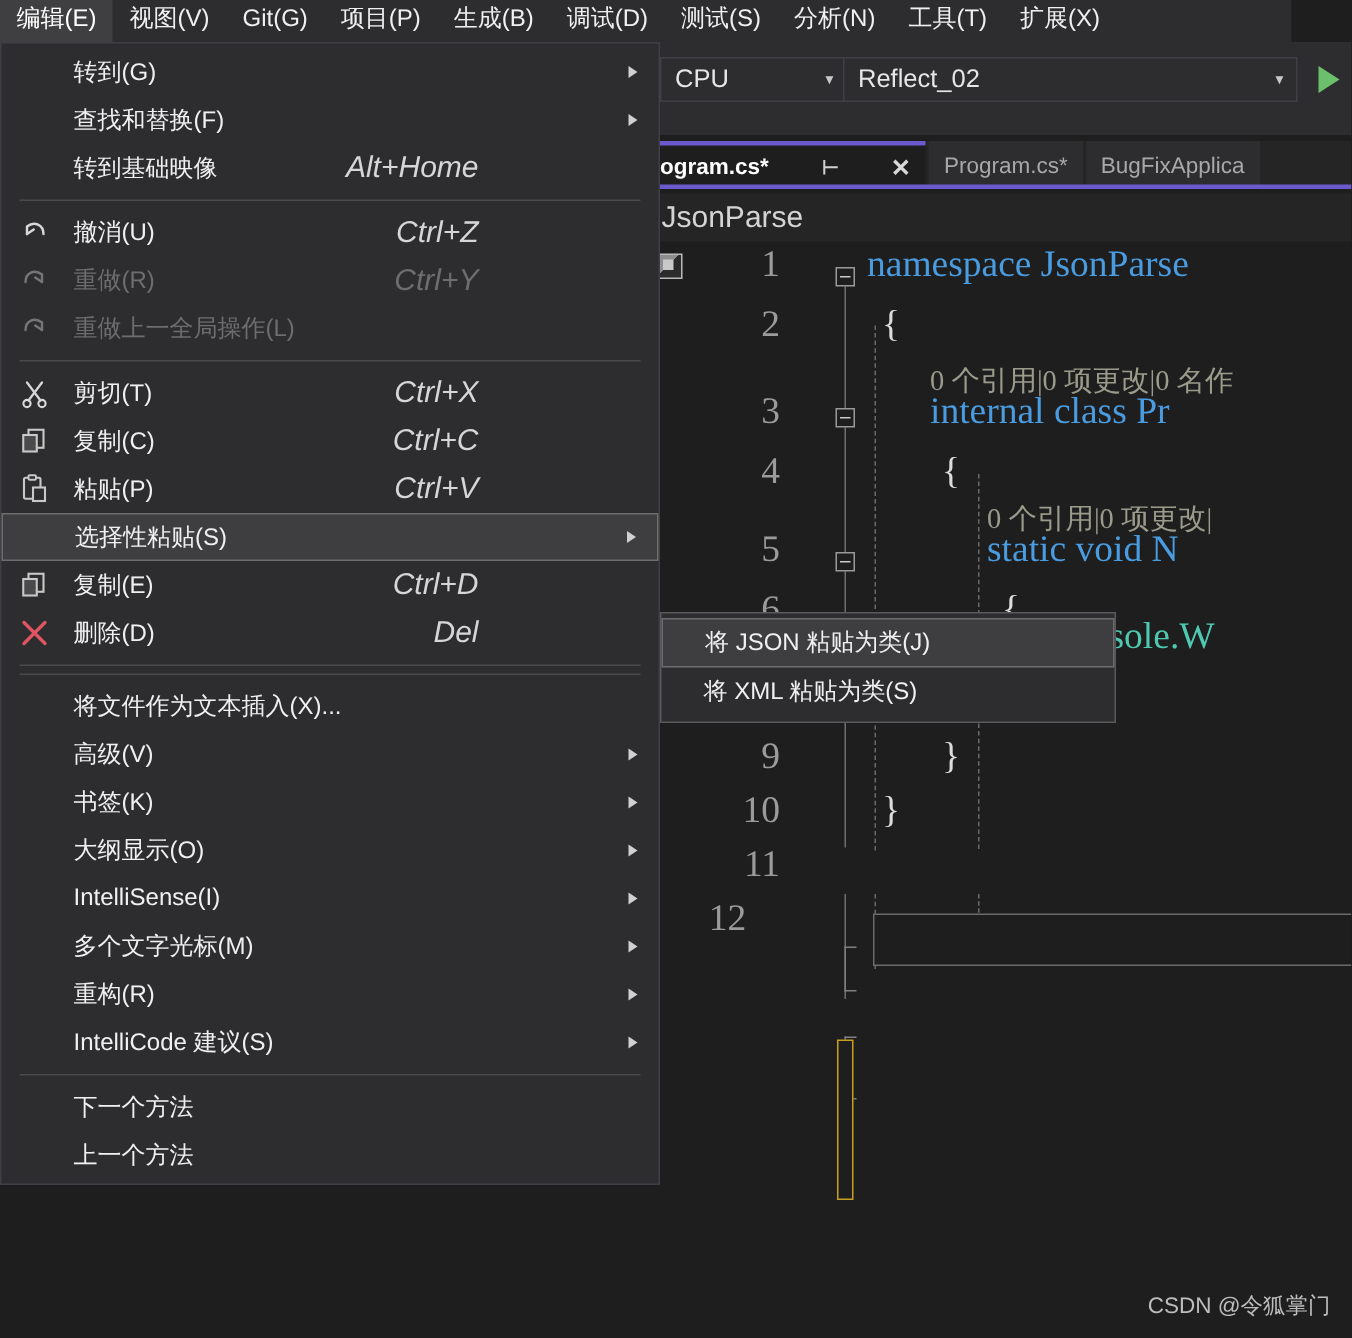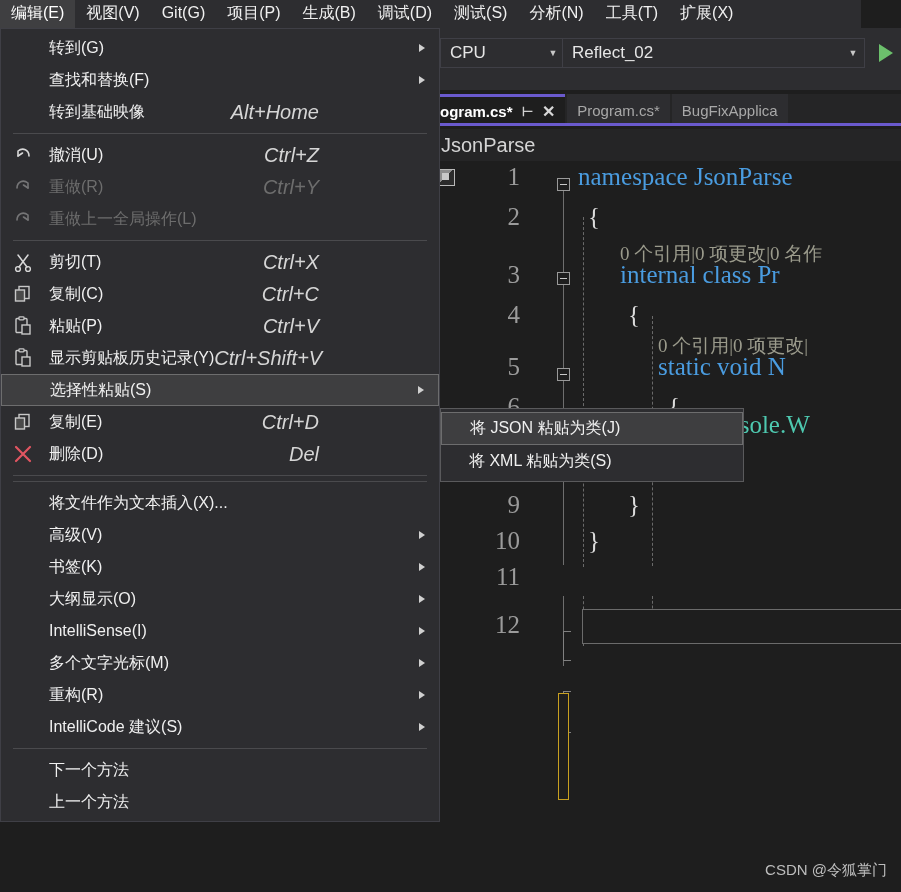--- a/index.html
+++ b/index.html
@@ -103,20 +103,21 @@
     background: #2d2d30;
     margin-right: 2px;
     white-space: nowrap;
     box-sizing: border-box;
   }
   .tab.active {
     background: #1e1e1e;
     color: #ffffff;
     font-weight: bold;
     border-top: 3px solid #6a5acd;
+    gap: 26px;
   }
   .tab .tab-pin {
     margin-left: 9px;
     font-size: 13px;
     color: #d0d0d0;
     transform: scaleX(-1);
   }
   .tab .tab-close {
     margin-left: 9px;
     font-size: 16px;
@@ -416,21 +417,21 @@
     <div class="lineno" style="top: 254px; left: 20px;">7</div>
     <div class="codetext typ" style="top: 250px; left: 268px;">Console.W</div>
     <div class="lineno" style="top: 294px; left: 20px;">8</div>
     <div class="codetext plain" style="top: 294px; left: 238px;">}</div>
     <div class="lineno" style="top: 330px; left: 20px;">9</div>
     <div class="codetext plain" style="top: 330px; left: 198px;">}</div>
     <div class="lineno" style="top: 366px; left: 20px;">10</div>
     <div class="codetext plain" style="top: 366px; left: 158px;">}</div>
     <div class="lineno" style="top: 402px; left: 20px;">11</div>
     <div class="codetext plain" style="top: 402px; left: 158px;"></div>
-    <div class="lineno" style="top: 450px; left: 20px;">12</div>
+    <div class="lineno" style="top: 438px; left: 20px; text-align: center;">12</div>
     <div class="codetext plain" style="top: 438px; left: 158px;"></div>
   </div>
 
 <div class="menubar">
     <div class="menubar-item active"><span>编辑(E)</span></div>
     <div class="menubar-item"><span>视图(V)</span></div>
     <div class="menubar-item"><span>Git(G)</span></div>
     <div class="menubar-item"><span>项目(P)</span></div>
     <div class="menubar-item"><span>生成(B)</span></div>
     <div class="menubar-item"><span>调试(D)</span></div>
@@ -524,33 +525,20 @@
           <svg width="22" height="22" viewBox="0 0 22 22">
             <rect x="4" y="3.5" width="11" height="14" rx="1" stroke="#c8c8c8" stroke-width="1.4" fill="none"></rect>
             <rect x="7" y="1.8" width="5" height="3" rx="0.8" stroke="#c8c8c8" stroke-width="1.3" fill="#2d2d30"></rect>
             <rect x="10" y="10" width="8" height="9" stroke="#c8c8c8" stroke-width="1.4" fill="#2d2d30"></rect>
           </svg>
         </span>
       </div>
       <div class="mi-label">粘贴(P)</div>
       <div class="mi-shortcut">Ctrl+V</div>
     </div>
-    <div class="mi">
-      <div class="mi-icon">
-        <span class="ico">
-          <svg width="22" height="22" viewBox="0 0 22 22">
-            <rect x="4" y="3.5" width="11" height="14" rx="1" stroke="#c8c8c8" stroke-width="1.4" fill="none"></rect>
-            <rect x="7" y="1.8" width="5" height="3" rx="0.8" stroke="#c8c8c8" stroke-width="1.3" fill="#2d2d30"></rect>
-            <rect x="10" y="10" width="8" height="9" stroke="#c8c8c8" stroke-width="1.4" fill="#2d2d30"></rect>
-          </svg>
-        </span>
-      </div>
-      <div class="mi-label">显示剪贴板历史记录(Y)</div>
-      <div class="mi-shortcut">Ctrl+Shift+V</div>
-    </div>
     <div class="mi highlight">
       <div class="mi-icon"></div>
       <div class="mi-label">选择性粘贴(S)</div>
       <div class="mi-arrow"></div>
     </div>
     <div class="mi">
       <div class="mi-icon">
         <span class="ico">
           <svg width="22" height="22" viewBox="0 0 22 22">
             <rect x="7" y="3.5" width="10" height="12" stroke="#c8c8c8" stroke-width="1.4" fill="none"></rect>

